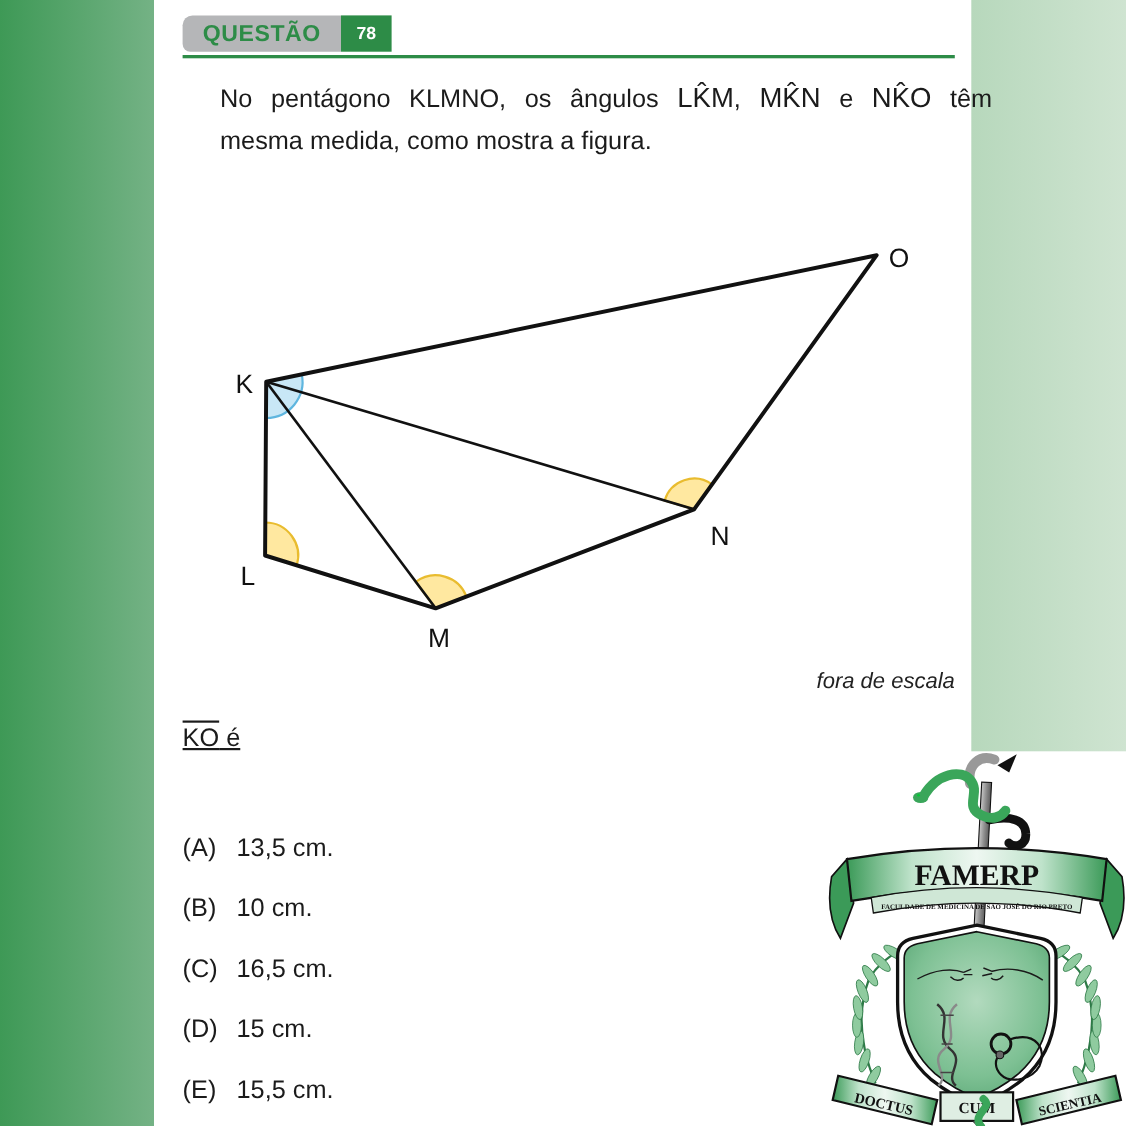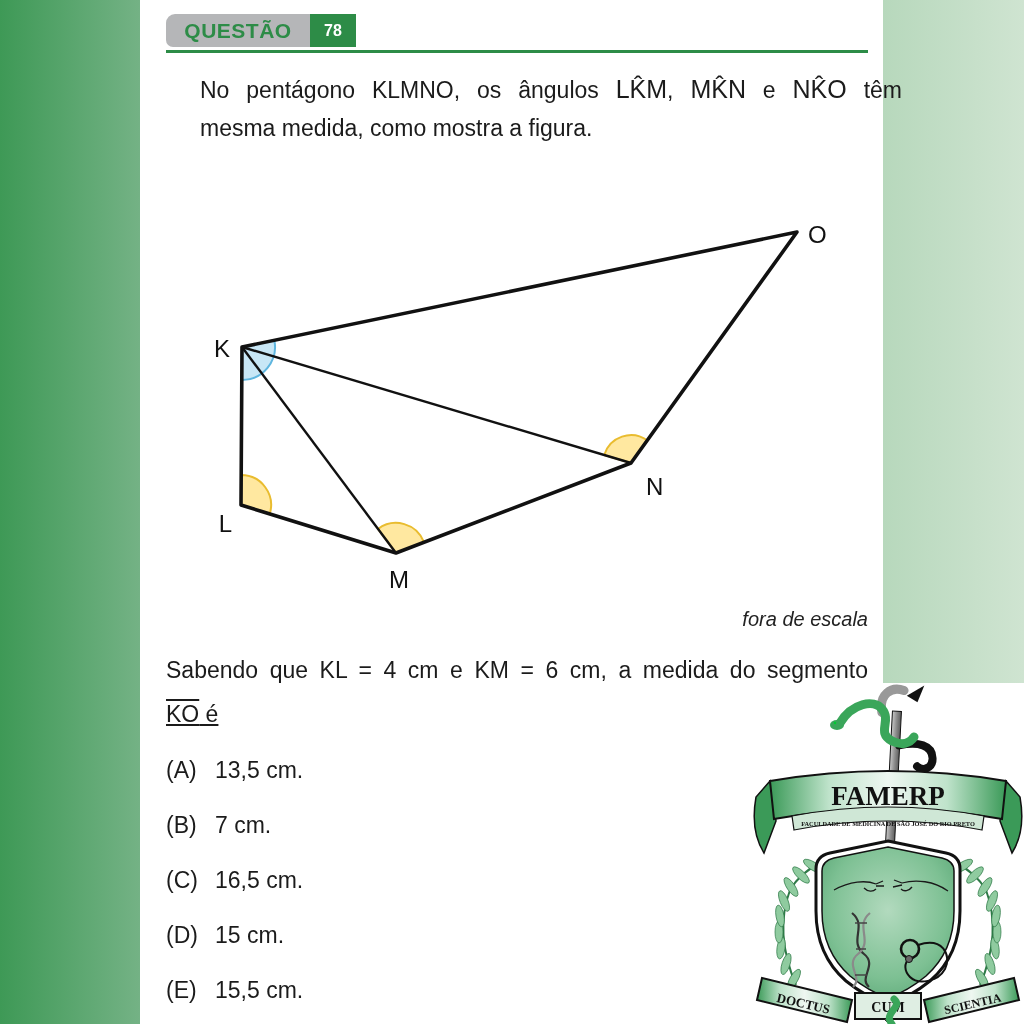--- a/index.html
+++ b/index.html
@@ -72,32 +72,31 @@
   <text x="70" y="152" text-anchor="end">K</text>
   <text x="72" y="327" text-anchor="end">L</text>
   <text x="239" y="383" text-anchor="middle">M</text>
   <text x="486" y="290" text-anchor="start">N</text>
   <text x="648" y="38" text-anchor="start">O</text>
 </svg>
 
 <div class="scale-note">fora de escala</div>
 
 <div class="statement">
-  <div class="sline">Sabendo que KL = 4 cm e KM = 6 cm, a medida do segmento</div>
   <div class="sline last"><span class="ovl">KO</span><span> é</span></div>
 </div>
 
 <div class="options">
   <div class="opt">
       <span class="lab">(A)</span>
       <span>13,5 cm.</span>
     </div>
   <div class="opt">
       <span class="lab">(B)</span>
-      <span>7 cm.</span>
+      <span>10 cm.</span>
     </div>
   <div class="opt">
       <span class="lab">(C)</span>
       <span>16,5 cm.</span>
     </div>
   <div class="opt">
       <span class="lab">(D)</span>
       <span>15 cm.</span>
     </div>
   <div class="opt">

